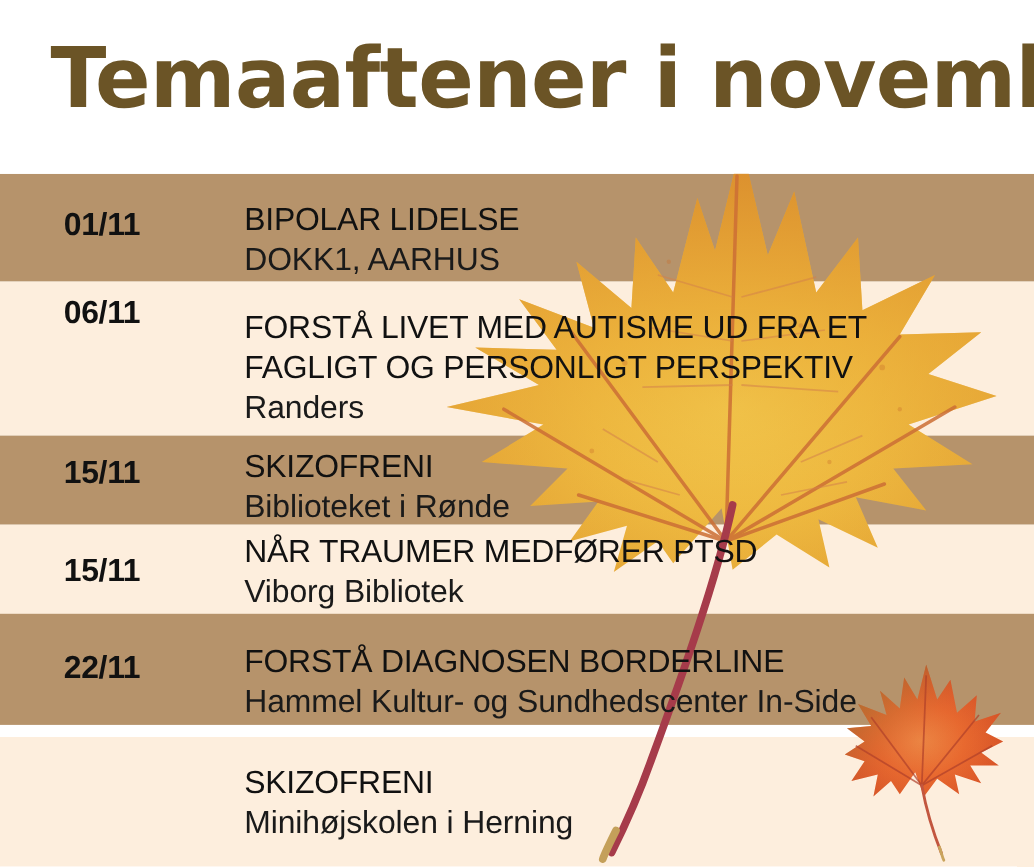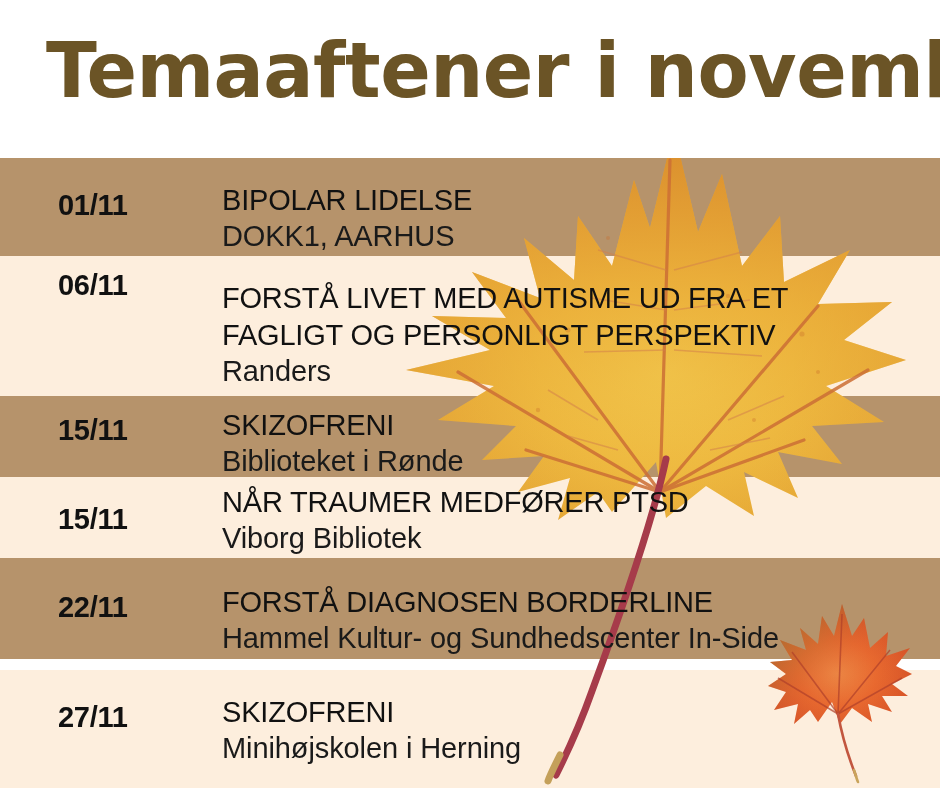--- a/index.html
+++ b/index.html
@@ -180,21 +180,20 @@
       <div class="date" style="top:32px;">22/11</div>
       <div class="content" style="top:26px;">
         <div class="ev-title">FORSTÅ DIAGNOSEN BORDERLINE</div>
         <div class="ev-venue">Hammel Kultur- og Sundhedscenter In-Side</div>
       </div>
     </div>
   </div>
 
   <div class="row cream" style="top:670px;height:118px;">
     <div class="row-inner">
-      <div class="date" style="top:30px;">27/11</div>
       <div class="content" style="top:24px;">
         <div class="ev-title">SKIZOFRENI</div>
         <div class="ev-venue">Minihøjskolen i Herning</div>
       </div>
     </div>
   </div>
 
   <svg id="leaf-big" viewBox="0 0 512 530">
     <defs>
       <radialGradient id="bigLeafGrad" cx="52%" cy="62%" r="72%">

